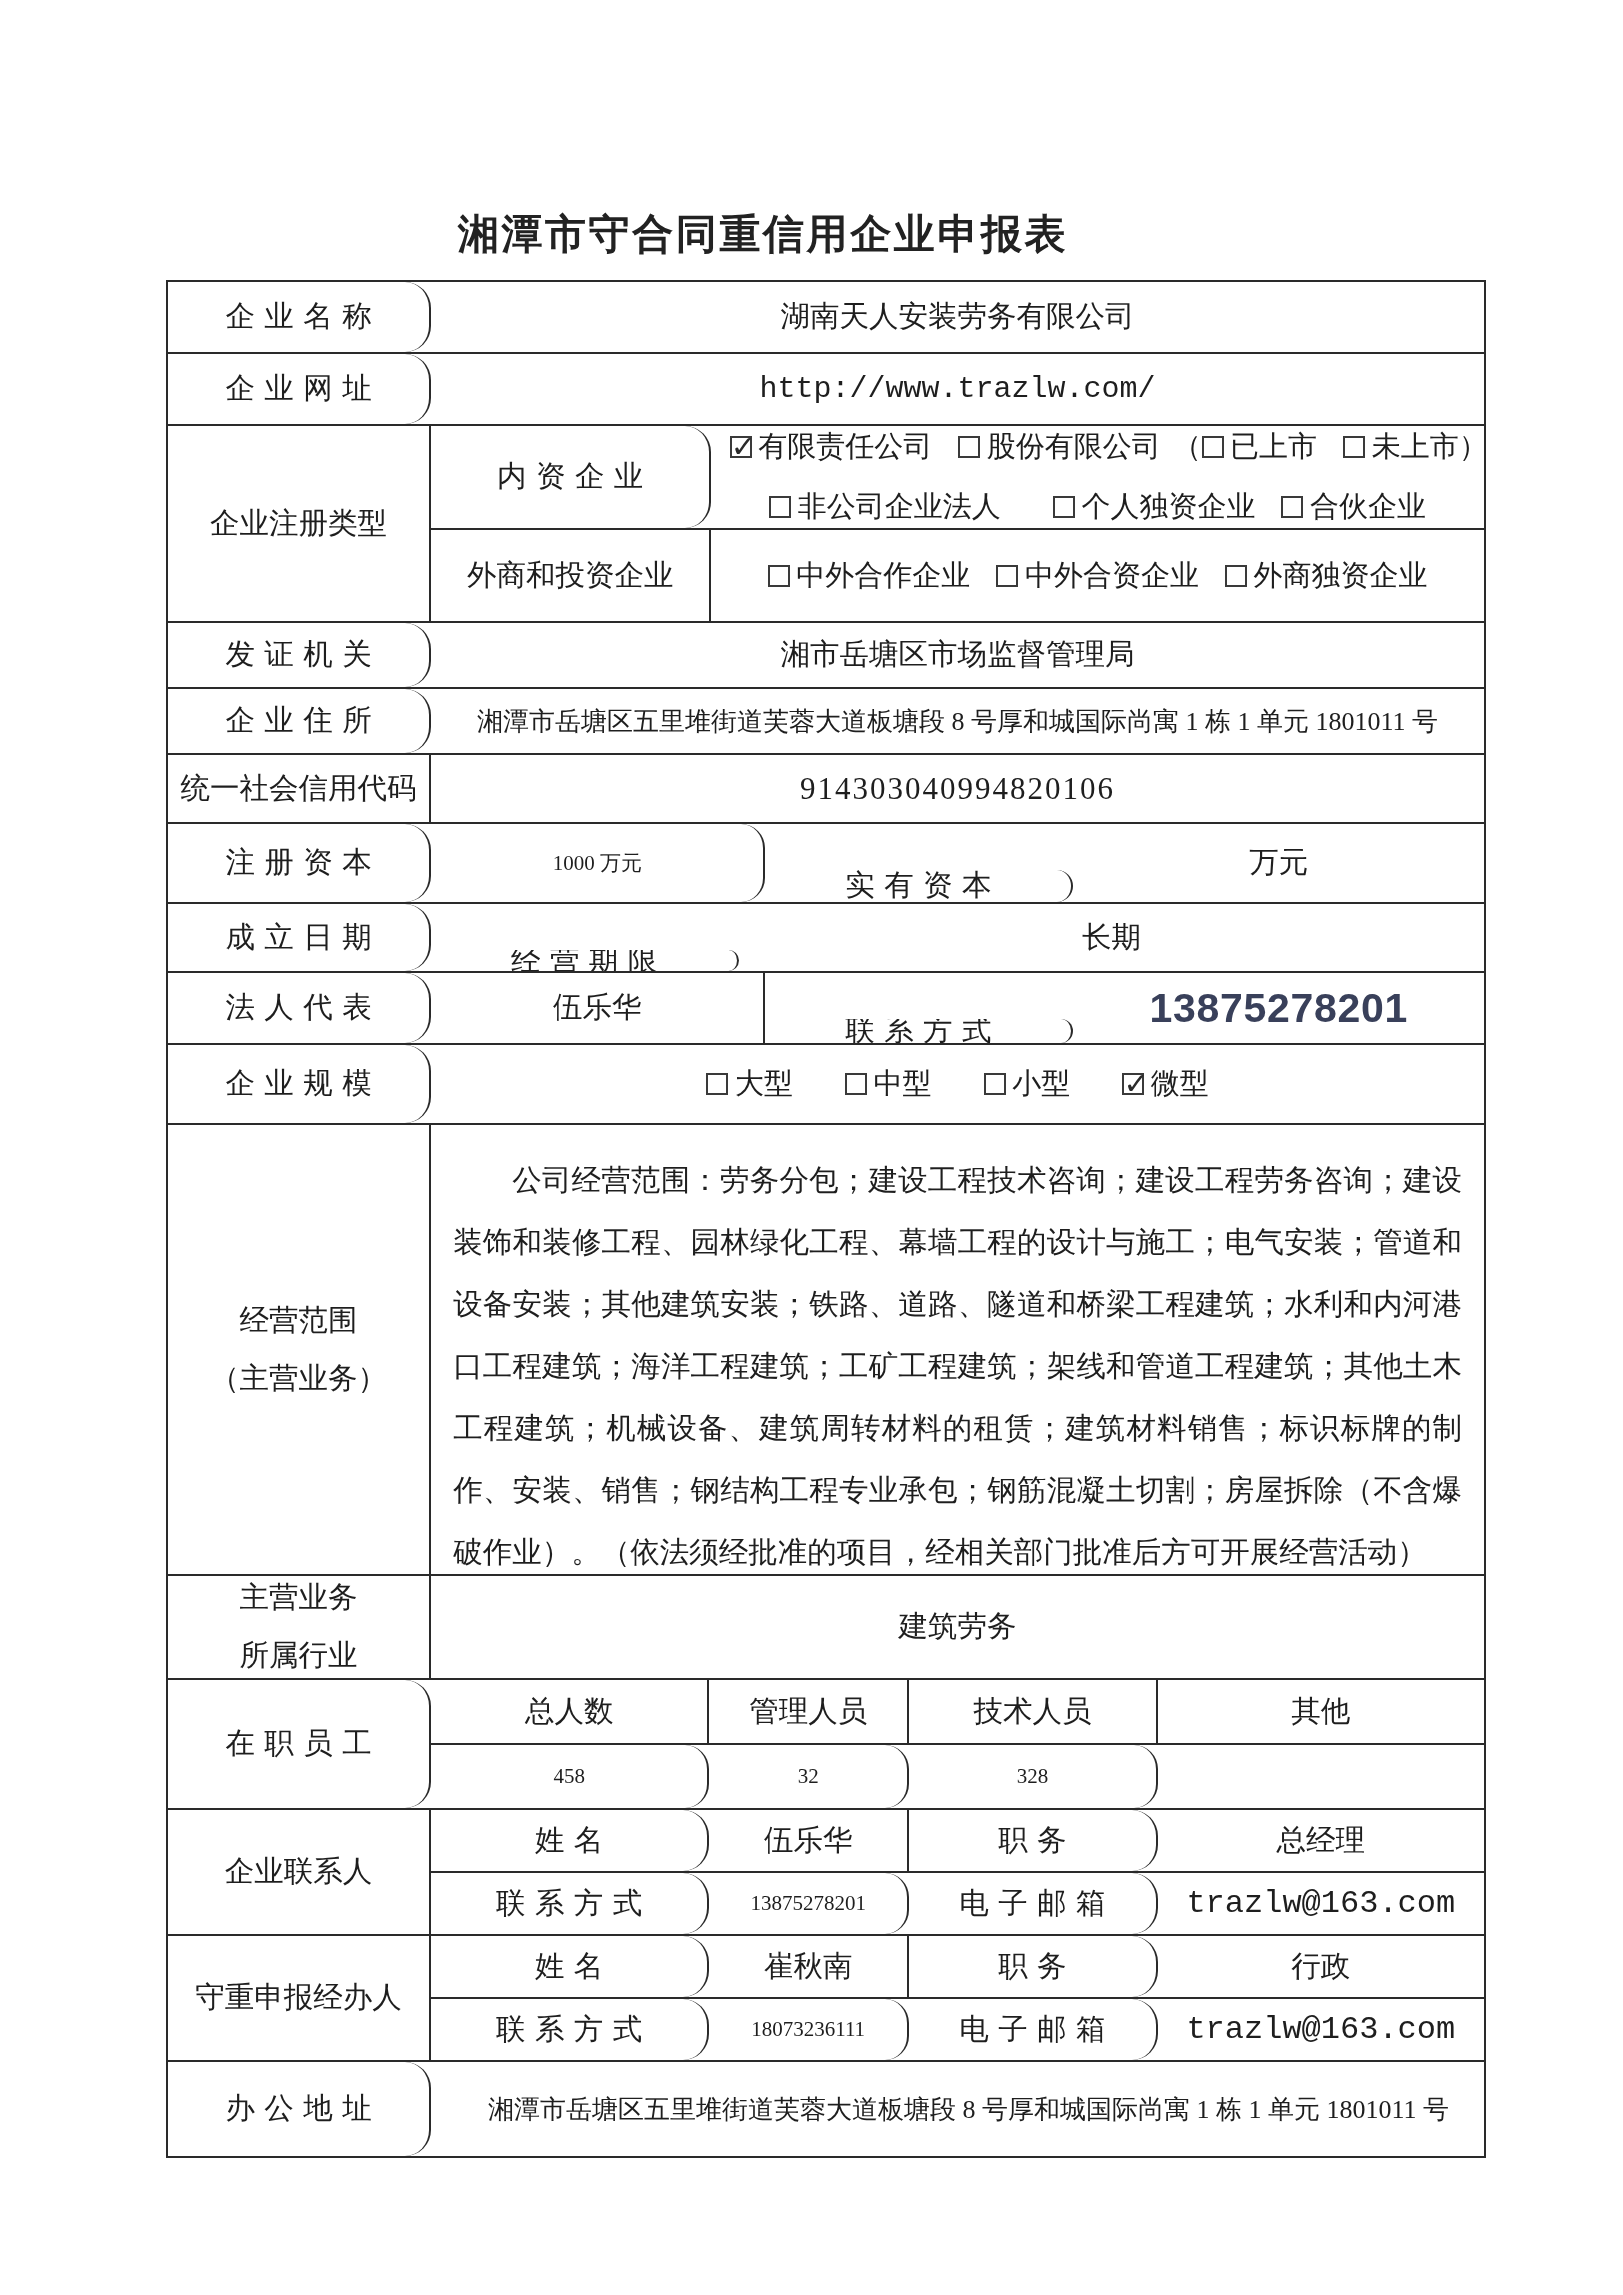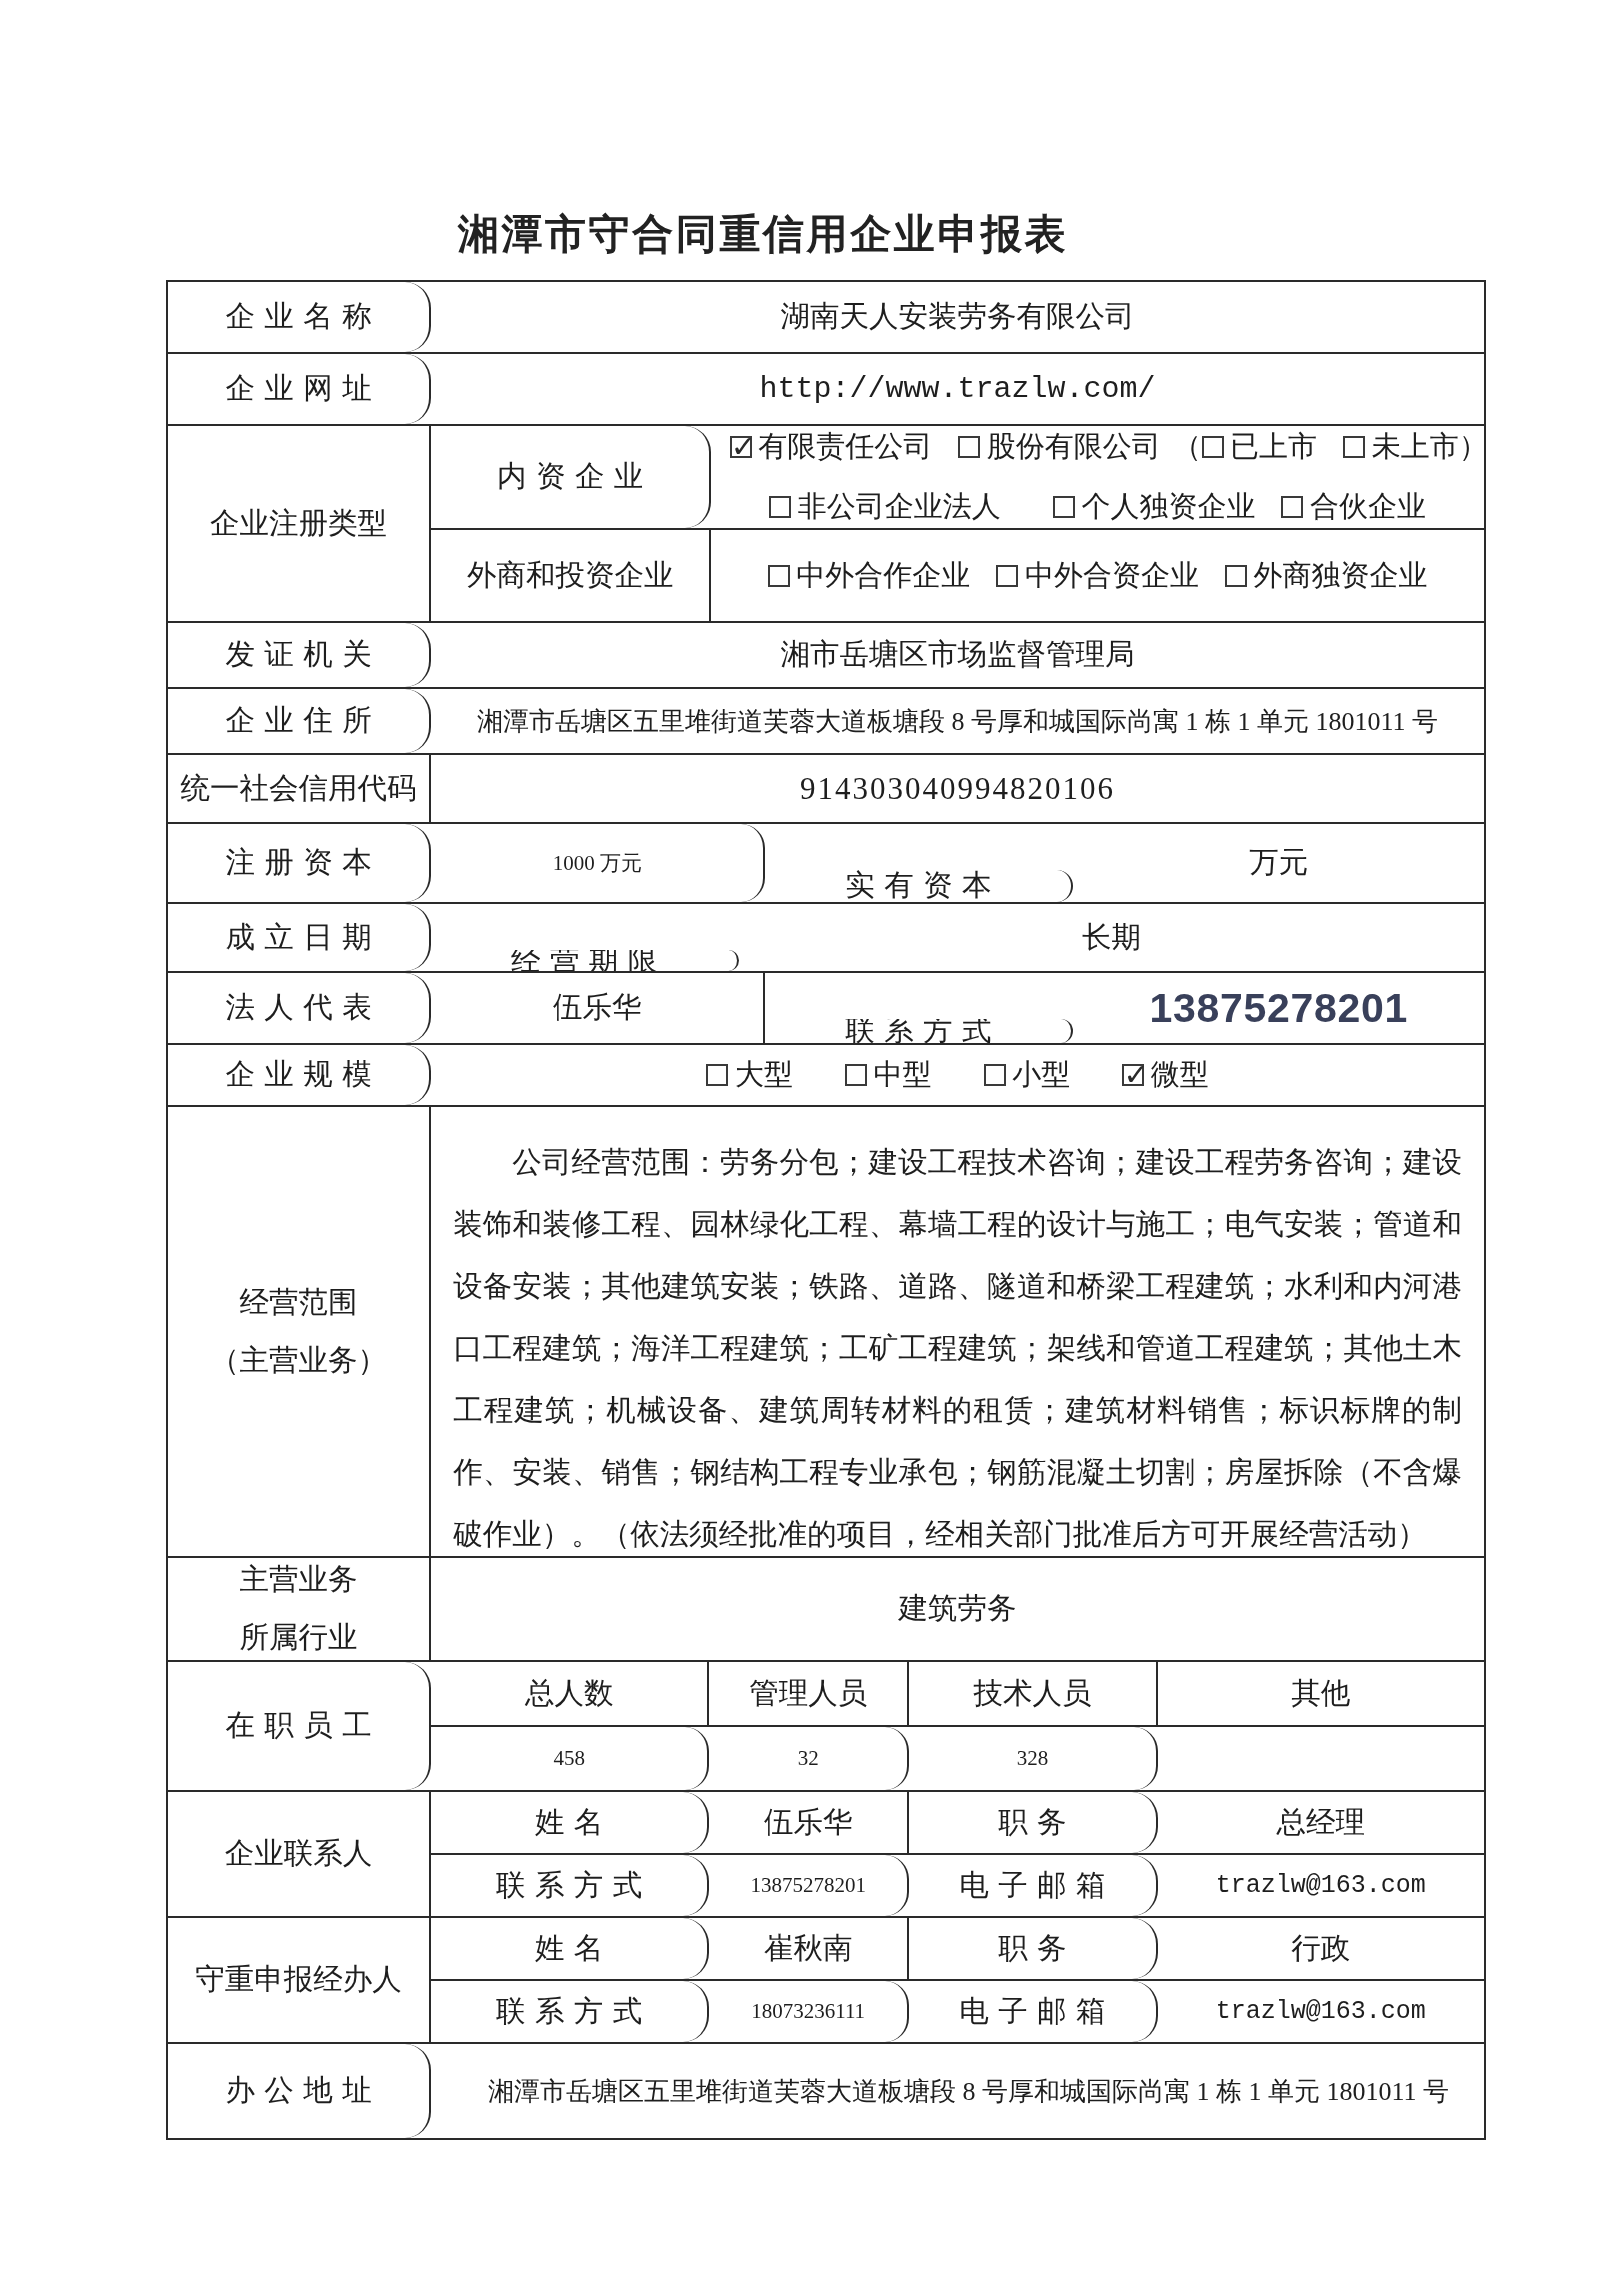--- a/index.html
+++ b/index.html
@@ -25,21 +25,21 @@
     text-align:center; font-size:29.5px; overflow:hidden;
   }
   .cell:last-child { border-right:none; }
   .c-label { width:20%; }
   .c-rest  { flex:1; }
   .c2a { width:25.4%; } .c2b { width:23.4%;margin-top:46px; }
   .lsp { letter-spacing:0.32em; text-indent:0.32em;border-radius:26px; }
   .two-line { flex-direction:column; line-height:1.95; }
   .mono { font-family:"Liberation Mono","DejaVu Sans Mono",monospace; }
   .url { font-size:30px; }
-  .email { font-size:25px; }
+  .email { font-size:32px; }
   .code { font-size:31px; letter-spacing:2px; }
   .num  { font-size:21px;border-radius:24px; }
   .big-phone {
     font-family:"Liberation Sans","DejaVu Sans",sans-serif; font-weight:bold;
     font-size:41px; color:#39405a; letter-spacing:0.7px;
   }
   .addr { font-size:26px; }
   
   .vcol { flex:1; display:flex; flex-direction:column; }
   .sub { display:flex; border-bottom:2px solid #2a2a2a; box-sizing:border-box; }
@@ -182,21 +182,21 @@
       <div class="cell c-rest">长期</div>
     </div>
 
     <div class="row" style="height:72px">
       <div class="cell c-label lsp">法人代表</div>
       <div class="cell c2a">伍乐华</div>
       <div class="cell c2b lsp">联系方式</div>
       <div class="cell c-rest big-phone">13875278201</div>
     </div>
 
-    <div class="row" style="height:62px">
+    <div class="row" style="height:80px">
       <div class="cell c-label lsp">企业规模</div>
       <div class="cell c-rest">
         <div class="cb-line">
           <span class="cb-item">
             <span class="cb"></span>
             <span>大型</span>
           </span>
           <span class="cb-item gap80">
             <span class="cb"></span>
             <span>中型</span>

